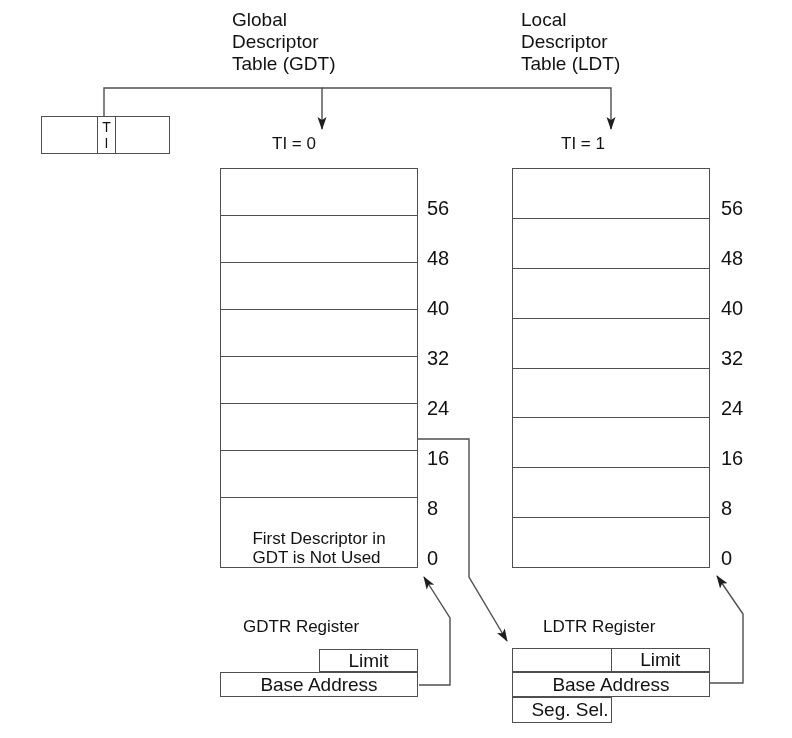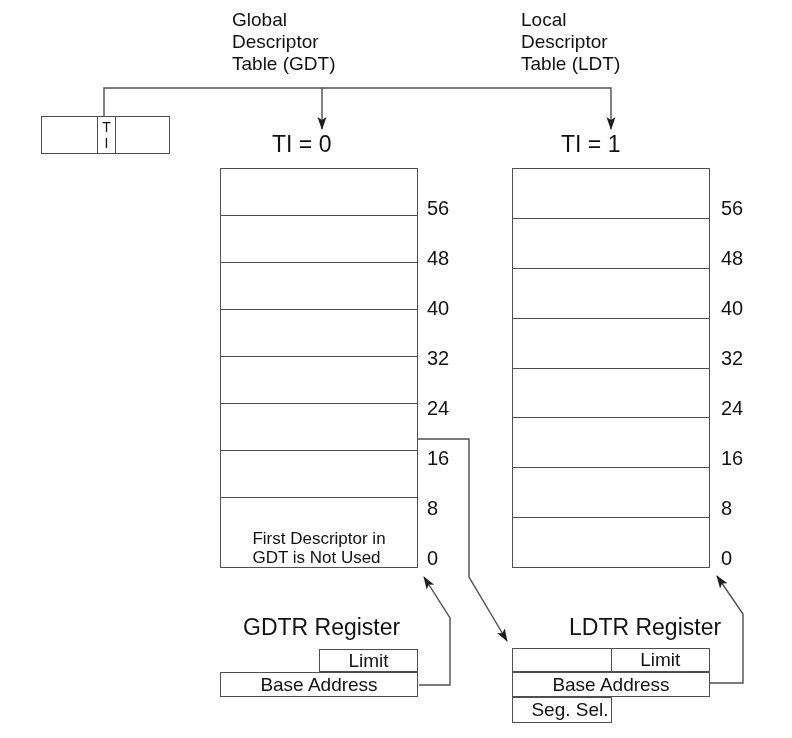--- a/index.html
+++ b/index.html
@@ -8,21 +8,21 @@
     width:792px;height:738px;
     background:#ffffff;
     font-family:"Liberation Sans", sans-serif;
     color:#121212;
     overflow:hidden;
   }
   .abs{position:absolute;}
   .ctr{}
   .preline{white-space:pre-line;}
   .title{font-size:19px;line-height:22px;}
-  .lbl{font-size:23px;line-height:20px;}
+  .lbl{font-size:17px;line-height:20px;}
   .num{font-size:20px;line-height:20px;}
   .desc-table{
     border:1.5px solid #4f4f4f;
     box-sizing:border-box;
     display:flex;flex-direction:column;
     background:#ffffff;
   }
   .trow{flex:1;border-bottom:1.3px solid #4f4f4f;display:flex;align-items:center;justify-content:center;}
   .trow:last-child{border-bottom:none;}
   .note{font-size:17px;line-height:19px;margin-top:31px;}
@@ -138,21 +138,21 @@
   <div class="abs num" style="left:721px;top:548px;">0</div>
 
   <div class="abs ctr lbl" style="left:243px;top:617px;width:160px;">GDTR Register</div>
   <div class="abs regbox" style="left:319px;top:649px;width:99px;height:23px;">
     <span>Limit</span>
   </div>
   <div class="abs regbox" style="left:220px;top:672px;width:198px;height:25px;">
     <span>Base Address</span>
   </div>
 
-  <div class="abs ctr lbl" style="left:569px;top:617px;width:160px;">LDTR Register</div>
+  <div class="abs ctr lbl" style="left:543px;top:617px;width:160px;">LDTR Register</div>
   <div class="abs ldtr-toprow" style="left:512px;top:648px;width:198px;height:24px;">
     <div class="ldtr-cell"></div>
     <div class="ldtr-cell right">
       <span>Limit</span>
     </div>
   </div>
   <div class="abs regbox" style="left:512px;top:672px;width:198px;height:25px;">
     <span>Base Address</span>
   </div>
   <div class="abs regbox" style="left:512px;top:697px;width:100px;height:26px;padding-left:16px;">

